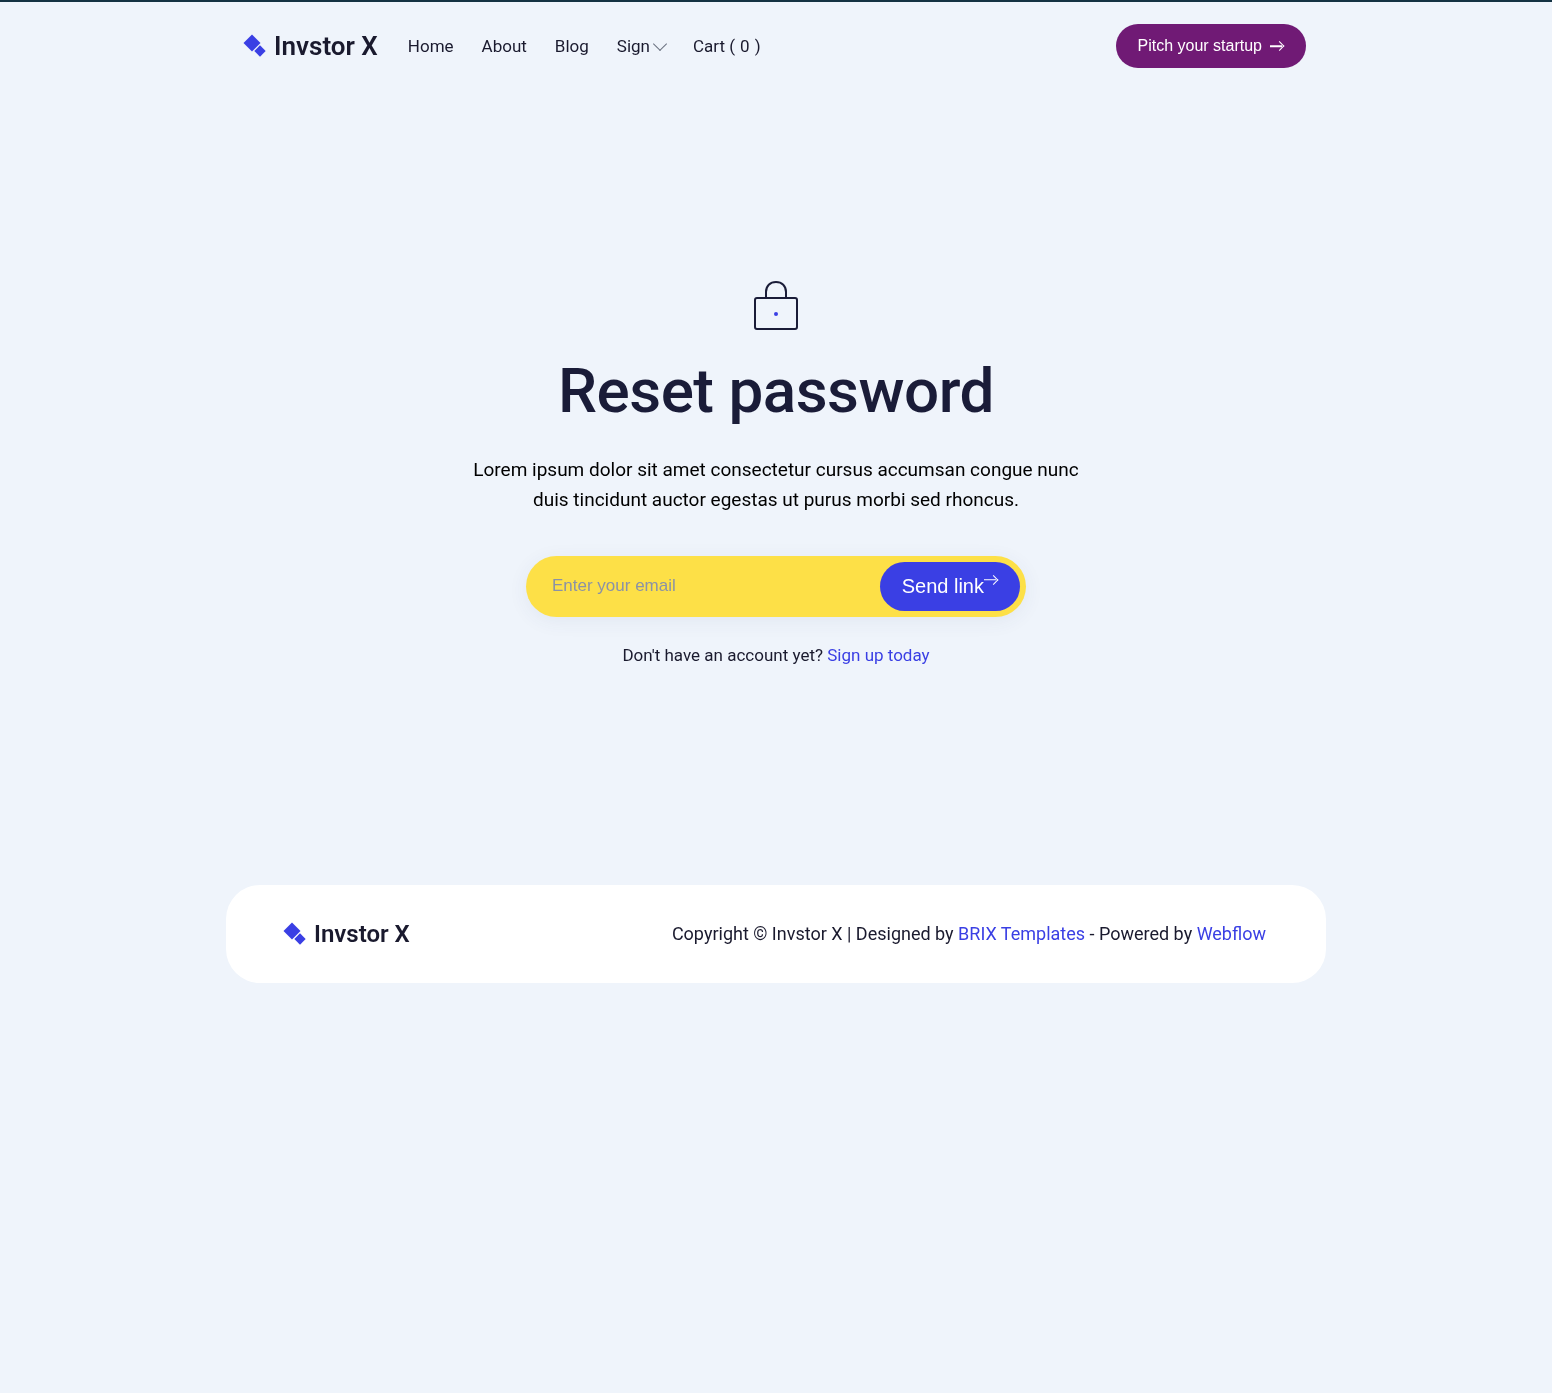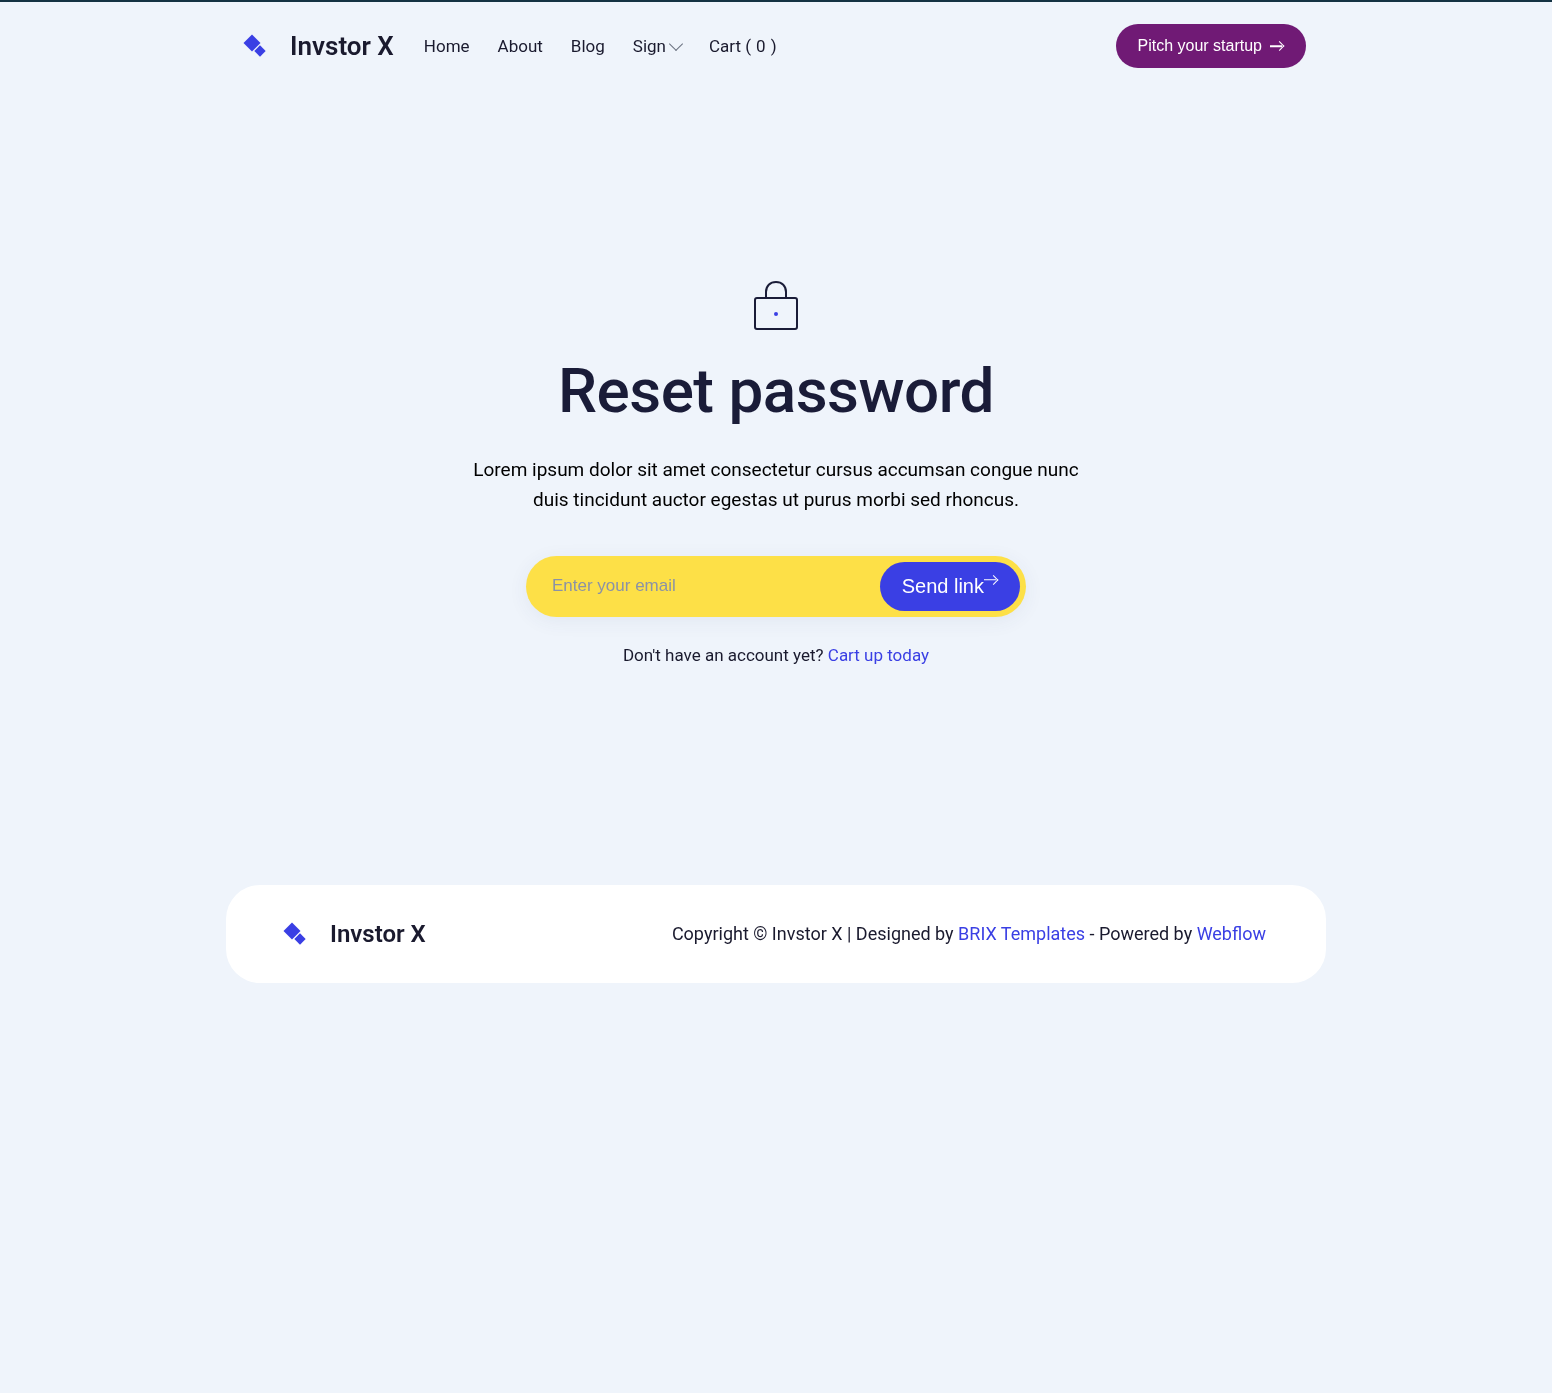--- a/index.html
+++ b/index.html
@@ -22,21 +22,21 @@
       justify-content: space-between;
     }
     .header-left {
       display: flex;
       align-items: center;
       gap: 30px;
     }
     .logo {
       display: flex;
       align-items: center;
-      gap: 26px;
+      gap: 10px;
       font-size: 26px;
       font-weight: 600;
       color: #1a1a2e;
       text-decoration: none;
     }
     .logo-mark {
       display: inline-flex;
       gap: 1px;
     }
     .logo-diamond {
@@ -248,21 +248,21 @@
   <h1 class="page-title">Reset password</h1>
   <p class="page-subtitle">Lorem ipsum dolor sit amet consectetur cursus accumsan congue nunc duis tincidunt auctor egestas ut purus morbi sed rhoncus.</p>
   <form class="email-form">
     <input type="email" class="email-input" placeholder="Enter your email" style="">
     <button type="submit" class="send-button">
       <span>Send link</span>
       <span class="arrow-right"></span>
     </button>
   </form>
   <p class="signup-line">
-    <span>Don't have an account yet? </span><a class="signup-link">Cart up today</a>
+    <span>Don't have an account yet? </span><a class="signup-link">Sign up today</a>
   </p>
 </main>
 
 <footer class="footer">
   <a class="logo">
     <span class="logo-mark">
       <span class="logo-diamond"></span>
       <span class="logo-diamond small"></span>
     </span>
     <span>Invstor X</span>

